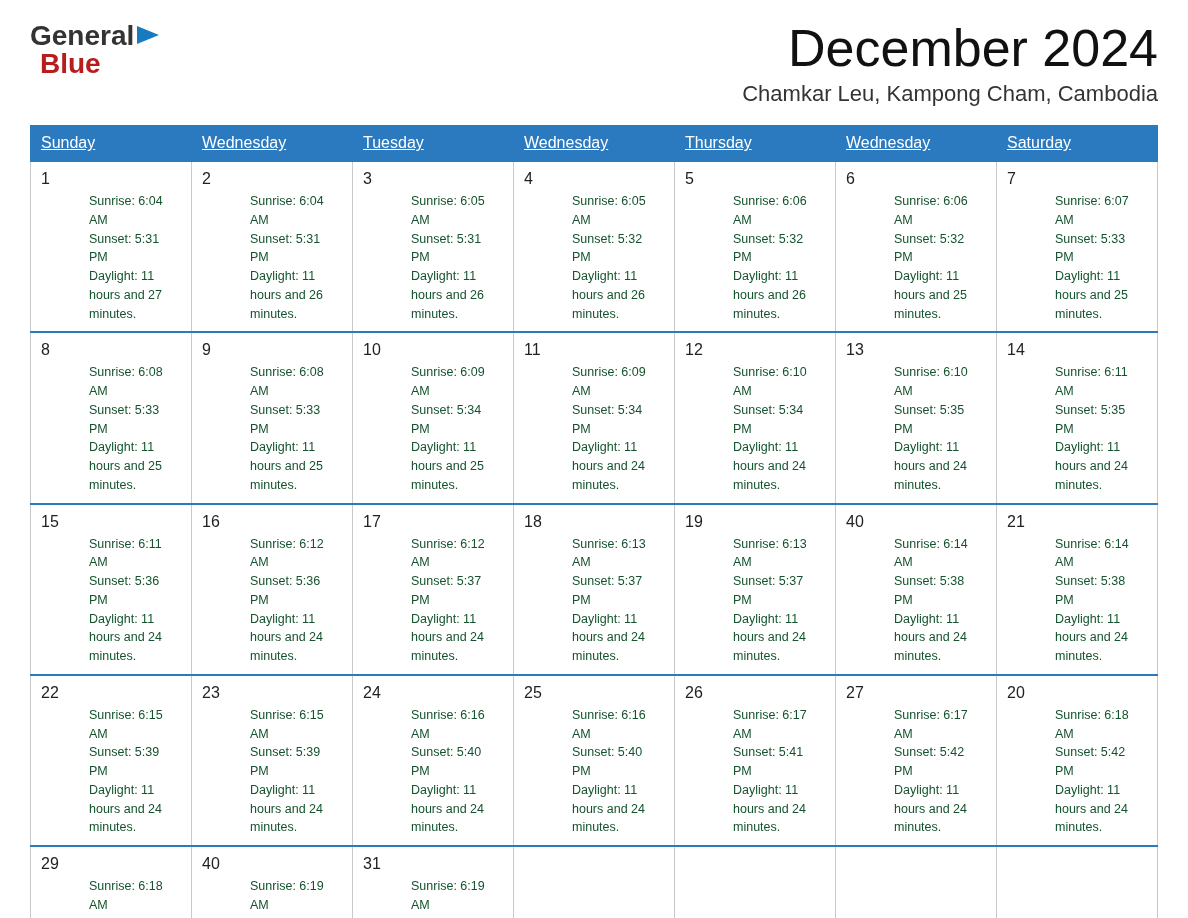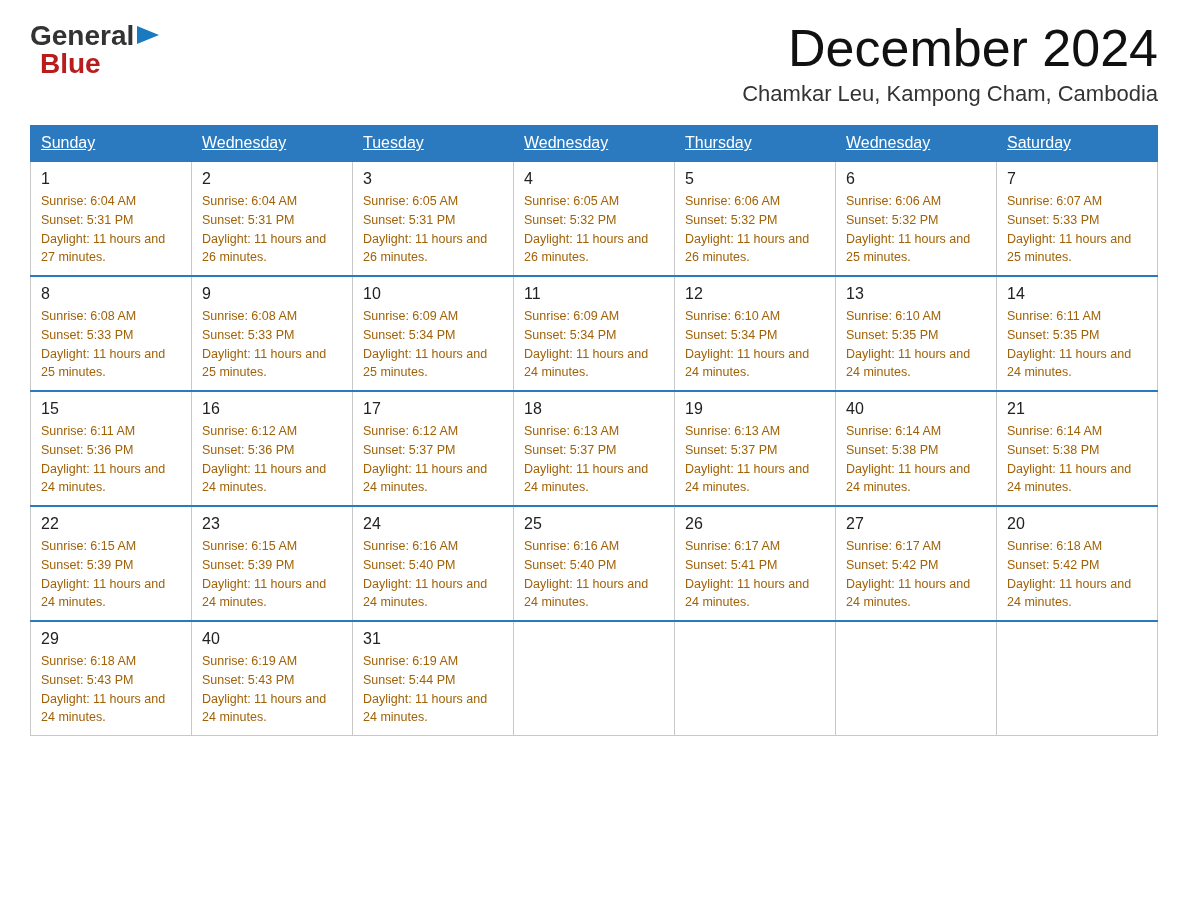--- a/index.html
+++ b/index.html
@@ -69,21 +69,22 @@
     }
     .day-number {
       font-size: 16px;
       font-weight: normal;
       margin-bottom: 4px;
       display: block;
     }
     .day-info {
       font-size: 12.5px;
       line-height: 1.5;
-      color: #a16207;
+      color: #14532d;
+      margin-left: 48px;
     }
     td.empty {
       background: #fff;
     }
   </style>
 </head>
 <body>
 
 <div class="header">
   <div class="logo-wrapper">

